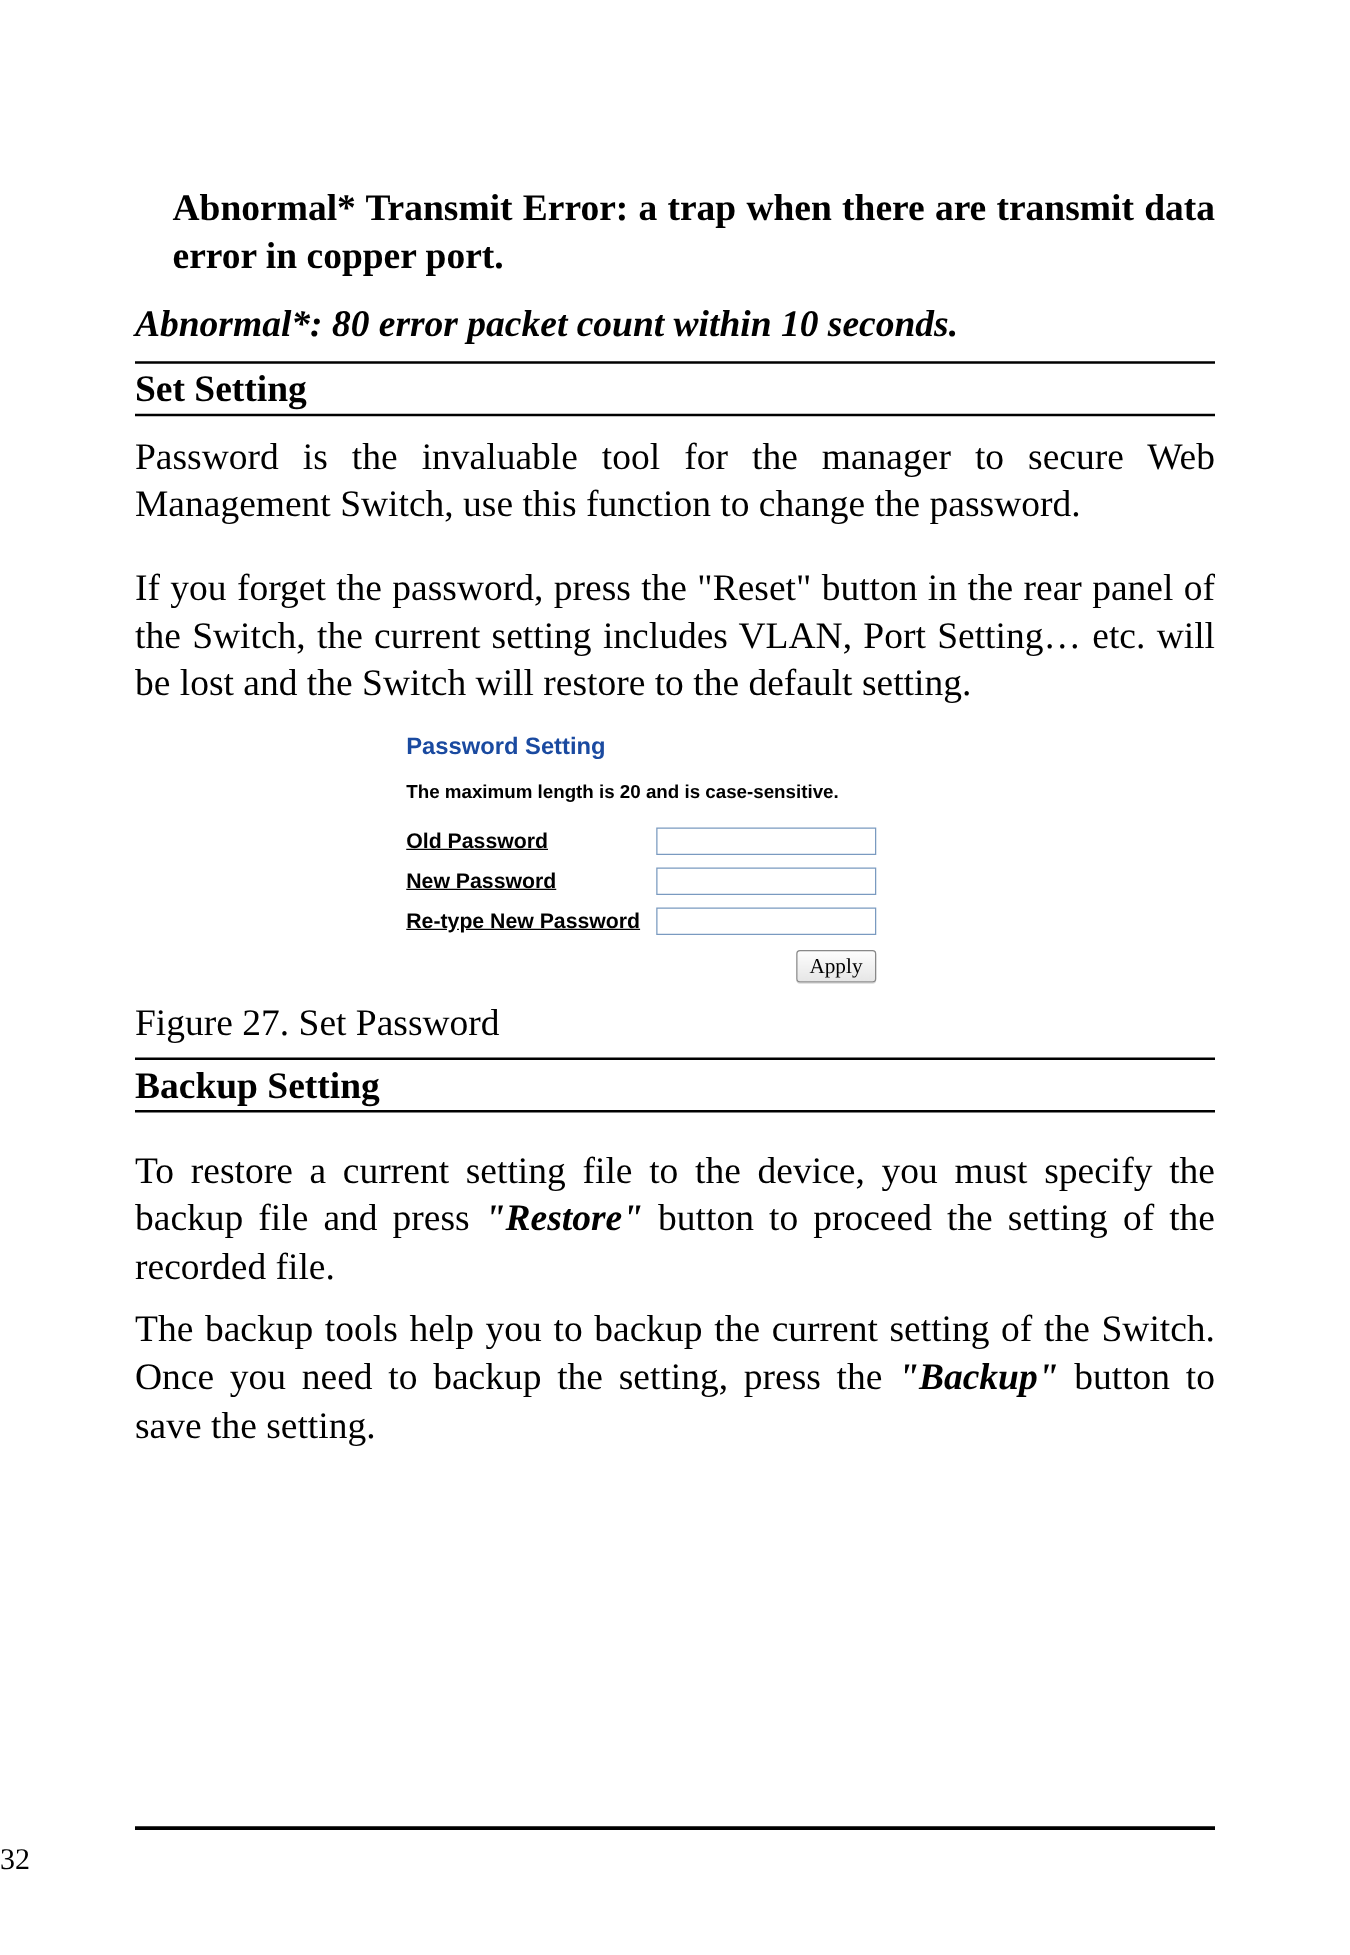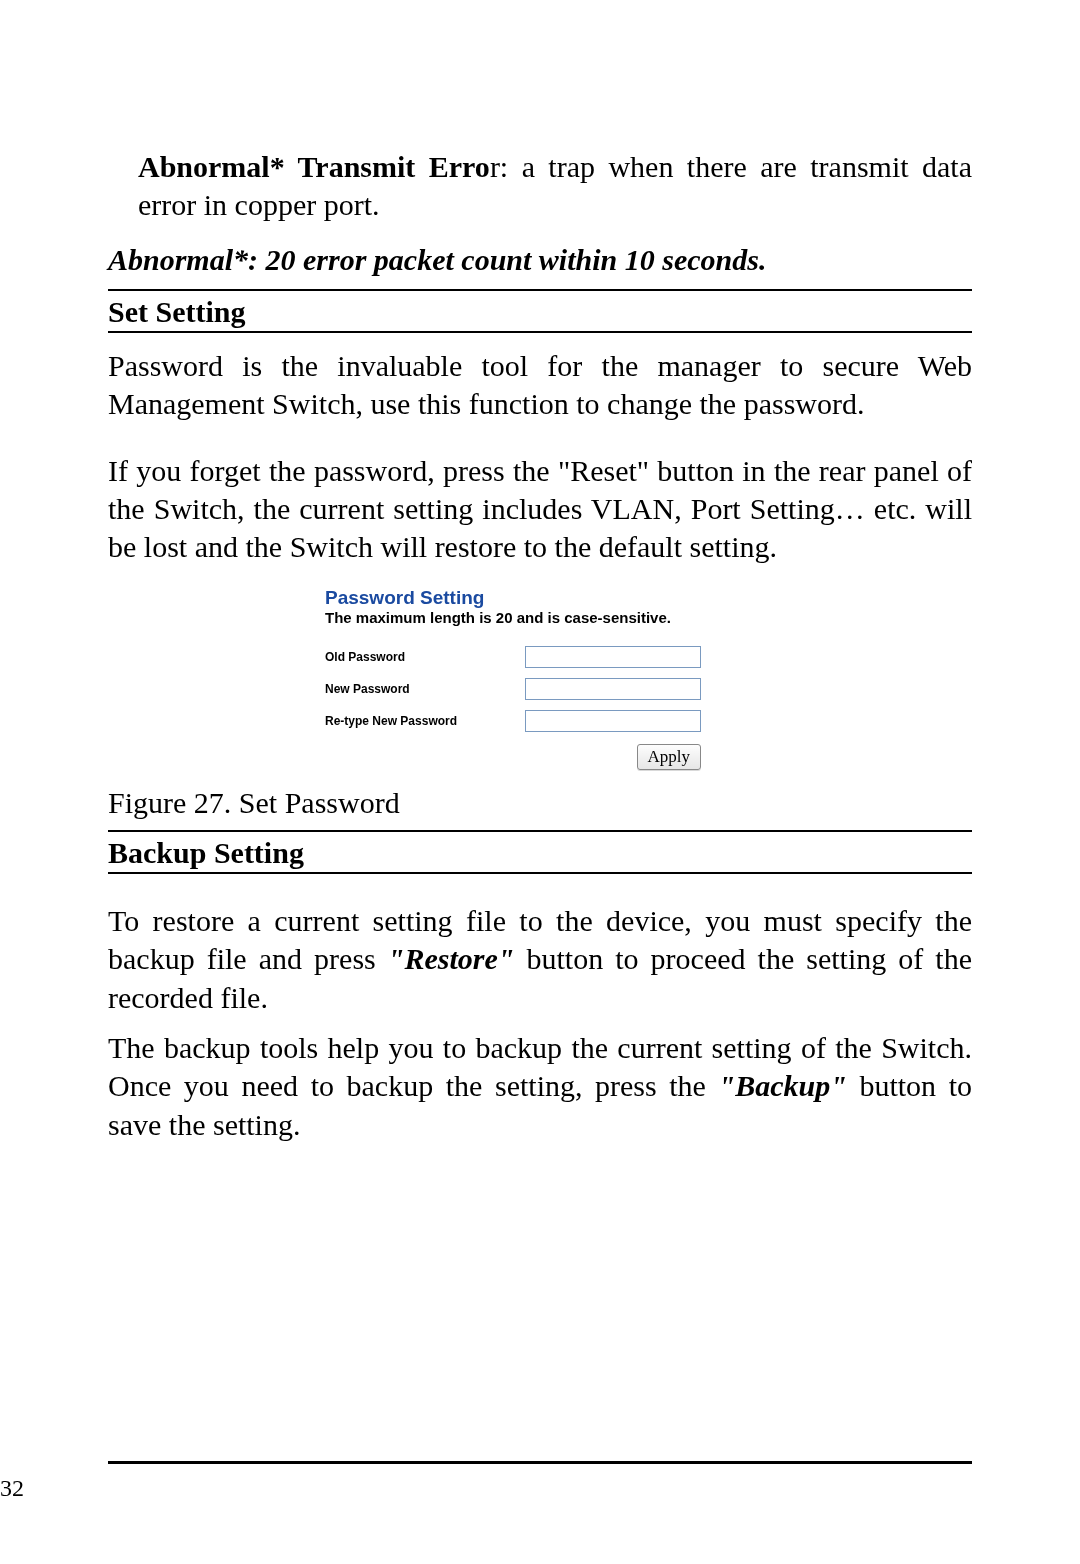--- a/index.html
+++ b/index.html
@@ -20,20 +20,21 @@
     padding: 148px 108px 0 108px;
   }
   .body-text {
     font-size: 30px;
     line-height: 1.28;
     text-align: justify;
     margin: 0 0 12px 0;
   }
   .indent-block {
     padding-left: 30px;
+    font-weight: bold;
   }
   .italic-line {
     font-style: italic;
     font-weight: bold;
     font-size: 30px;
     margin: 18px 0 12px 0;
   }
   .section-heading {
     font-size: 30px;
     font-weight: bold;
@@ -57,37 +58,39 @@
   
   .pw-widget {
     width: 430px;
     margin: 20px auto 10px auto;
     font-family: Arial, Helvetica, sans-serif;
   }
   .pw-title {
     color: #1a4aa0;
     font-weight: bold;
     font-size: 19px;
+    margin-bottom: 16px;
   }
   .pw-note {
     font-size: 15px;
     font-weight: bold;
     color: #000;
     margin-bottom: 20px;
   }
   .pw-row {
     display: flex;
     align-items: center;
     margin-bottom: 10px;
   }
   .pw-label {
     width: 200px;
-    font-size: 12px;
+    font-size: 17px;
     font-weight: bold;
     color: #000;
+    text-decoration: underline;
   }
   .pw-input {
     width: 176px;
     height: 22px;
     border: 1px solid #7a9ac0;
     background: #fff;
     box-sizing: border-box;
   }
   .pw-apply-row {
     display: flex;
@@ -133,21 +136,21 @@
 <body>
 
 <div class="page">
 
   <div class="indent-block">
     <p class="body-text">
       <b><span>Abnormal* Transmit Erro</span></b><span>r: a trap when there are transmit data error in copper port.</span>
     </p>
   </div>
 
-  <p class="italic-line">Abnormal*: 20 error packet count within 10 seconds.</p>
+  <p class="italic-line">Abnormal*: 80 error packet count within 10 seconds.</p>
 
   <hr class="hr-top">
   <h2 class="section-heading">Set Setting</h2>
   <hr class="hr-bottom">
 
   <p class="body-text">Password is the invaluable tool for the manager to secure Web Management Switch, use this function to change the password.</p>
   <p class="body-text para-gap">If you forget the password, press the "Reset" button in the rear panel of the Switch, the current setting includes VLAN, Port Setting… etc. will be lost and the Switch will restore to the default setting.</p>
 
   <div class="pw-widget">
     <div class="pw-title">Password Setting</div>

